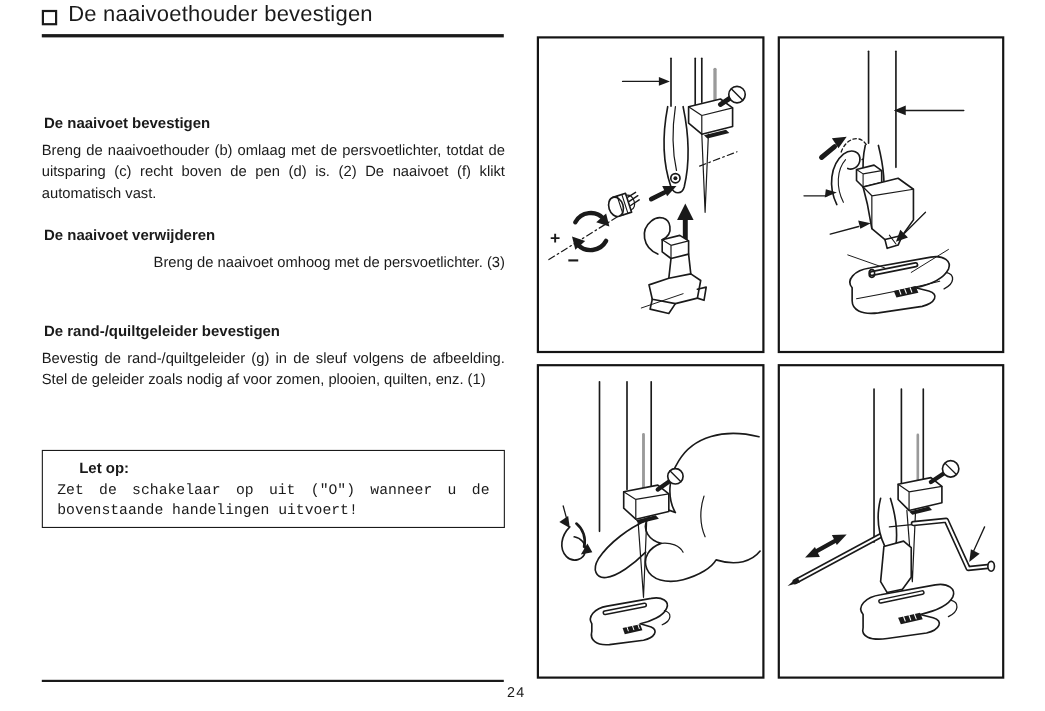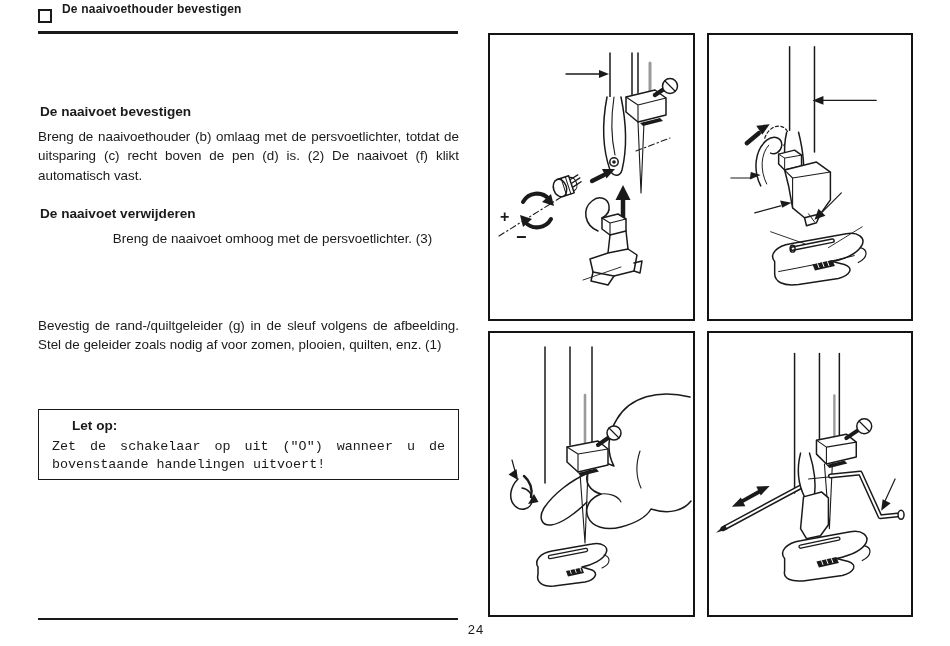--- a/index.html
+++ b/index.html
@@ -10,43 +10,43 @@
     color:#1a1a1a;
   }
   .page { position:relative; width:950px; height:646px; background:#ffffff; overflow:hidden; }
 
   .checkbox {
     position:absolute; left:38px; top:9px;
     width:14px; height:14px; border:2px solid #1a1a1a; background:#fff;
   }
   .title {
     position:absolute; left:62px; top:2px;
-    font-size:12px; font-weight:bold; letter-spacing:.2px; white-space:nowrap;
+    font-size:20px; font-weight:normal; letter-spacing:.2px; white-space:nowrap;
   }
   .title-rule { position:absolute; left:38px; top:31px; width:420px; height:2.5px; background:#1a1a1a; }
 
   .body {
     position:absolute; left:38px; width:421px;
     font-size:13.4px; line-height:19.4px; text-align:justify;
   }
-  .nojust { text-align:center;margin-left:24px; }
+  .nojust { text-align:right; }
   .h {
     position:absolute; left:40px; width:421px;
     font-size:13.6px; font-weight:bold; white-space:nowrap;
   }
 
   .notice {
     position:absolute; left:38px; top:409px; width:421px; height:71px;
     border:1.4px solid #1a1a1a; padding:7px 13px; overflow:hidden; background:#fff;
   }
   .notice-title { font-size:13.6px; font-weight:bold; line-height:18.5px; margin-bottom:2px;margin-left:20px; }
   .notice-body { font-size:13.4px; line-height:18.5px; text-align:justify;font-family:Liberation Mono, monospace; }
 
   .footer-rule { position:absolute; left:38px; top:618px; width:420px; height:2.2px; background:#1a1a1a; }
-  .page-number { position:absolute; left:461px; top:622px; width:30px; text-align:center; font-size:13px; letter-spacing:1px; }
+  .page-number { position:absolute; left:461px; top:622px; width:30px; font-size:13px; letter-spacing:1px; }
 
   .panel { position:absolute; border:2px solid #141414; background:#fff; }
   .panel svg { width:100%; height:100%; display:block; }
   #panel1 { left:488px; top:33px;  width:207px; height:288px; }
   #panel2 { left:707px; top:33px;  width:206px; height:288px; }
   #panel3 { left:488px; top:331px; width:207px; height:286px; }
   #panel4 { left:707px; top:331px; width:206px; height:286px; }
 </style>
 </head>
 <body>
@@ -57,20 +57,21 @@
   <h1 class="title">De naaivoethouder bevestigen</h1>
   <div class="title-rule"></div>
 
 
   <h2 class="h" style="top:104px">De naaivoet bevestigen</h2>
   <p class="body" style="top:127px">Breng de naaivoethouder (b) omlaag met de persvoetlichter, totdat de uitsparing (c) recht boven de pen (d) is. (2) De naaivoet (f) klikt automatisch vast.</p>
 
   <h2 class="h" style="top:206px">De naaivoet verwijderen</h2>
   <p class="body nojust" style="top:229px">Breng de naaivoet omhoog met de persvoetlichter. (3)</p>
 
+  <h2 class="h" style="top:293px">De rand-/quiltgeleider bevestigen</h2>
   <p class="body" style="top:316px">Bevestig de rand-/quiltgeleider (g) in de sleuf volgens de afbeelding. Stel de geleider zoals nodig af voor zomen, plooien, quilten, enz. (1)</p>
 
   <div class="notice">
     <div class="notice-title">Let op:</div>
     <p class="notice-body">Zet de schakelaar op uit ("O") wanneer u de bovenstaande handelingen uitvoert!</p>
   </div>
 
   <div class="footer-rule"></div>
   <div class="page-number">24</div>
 

